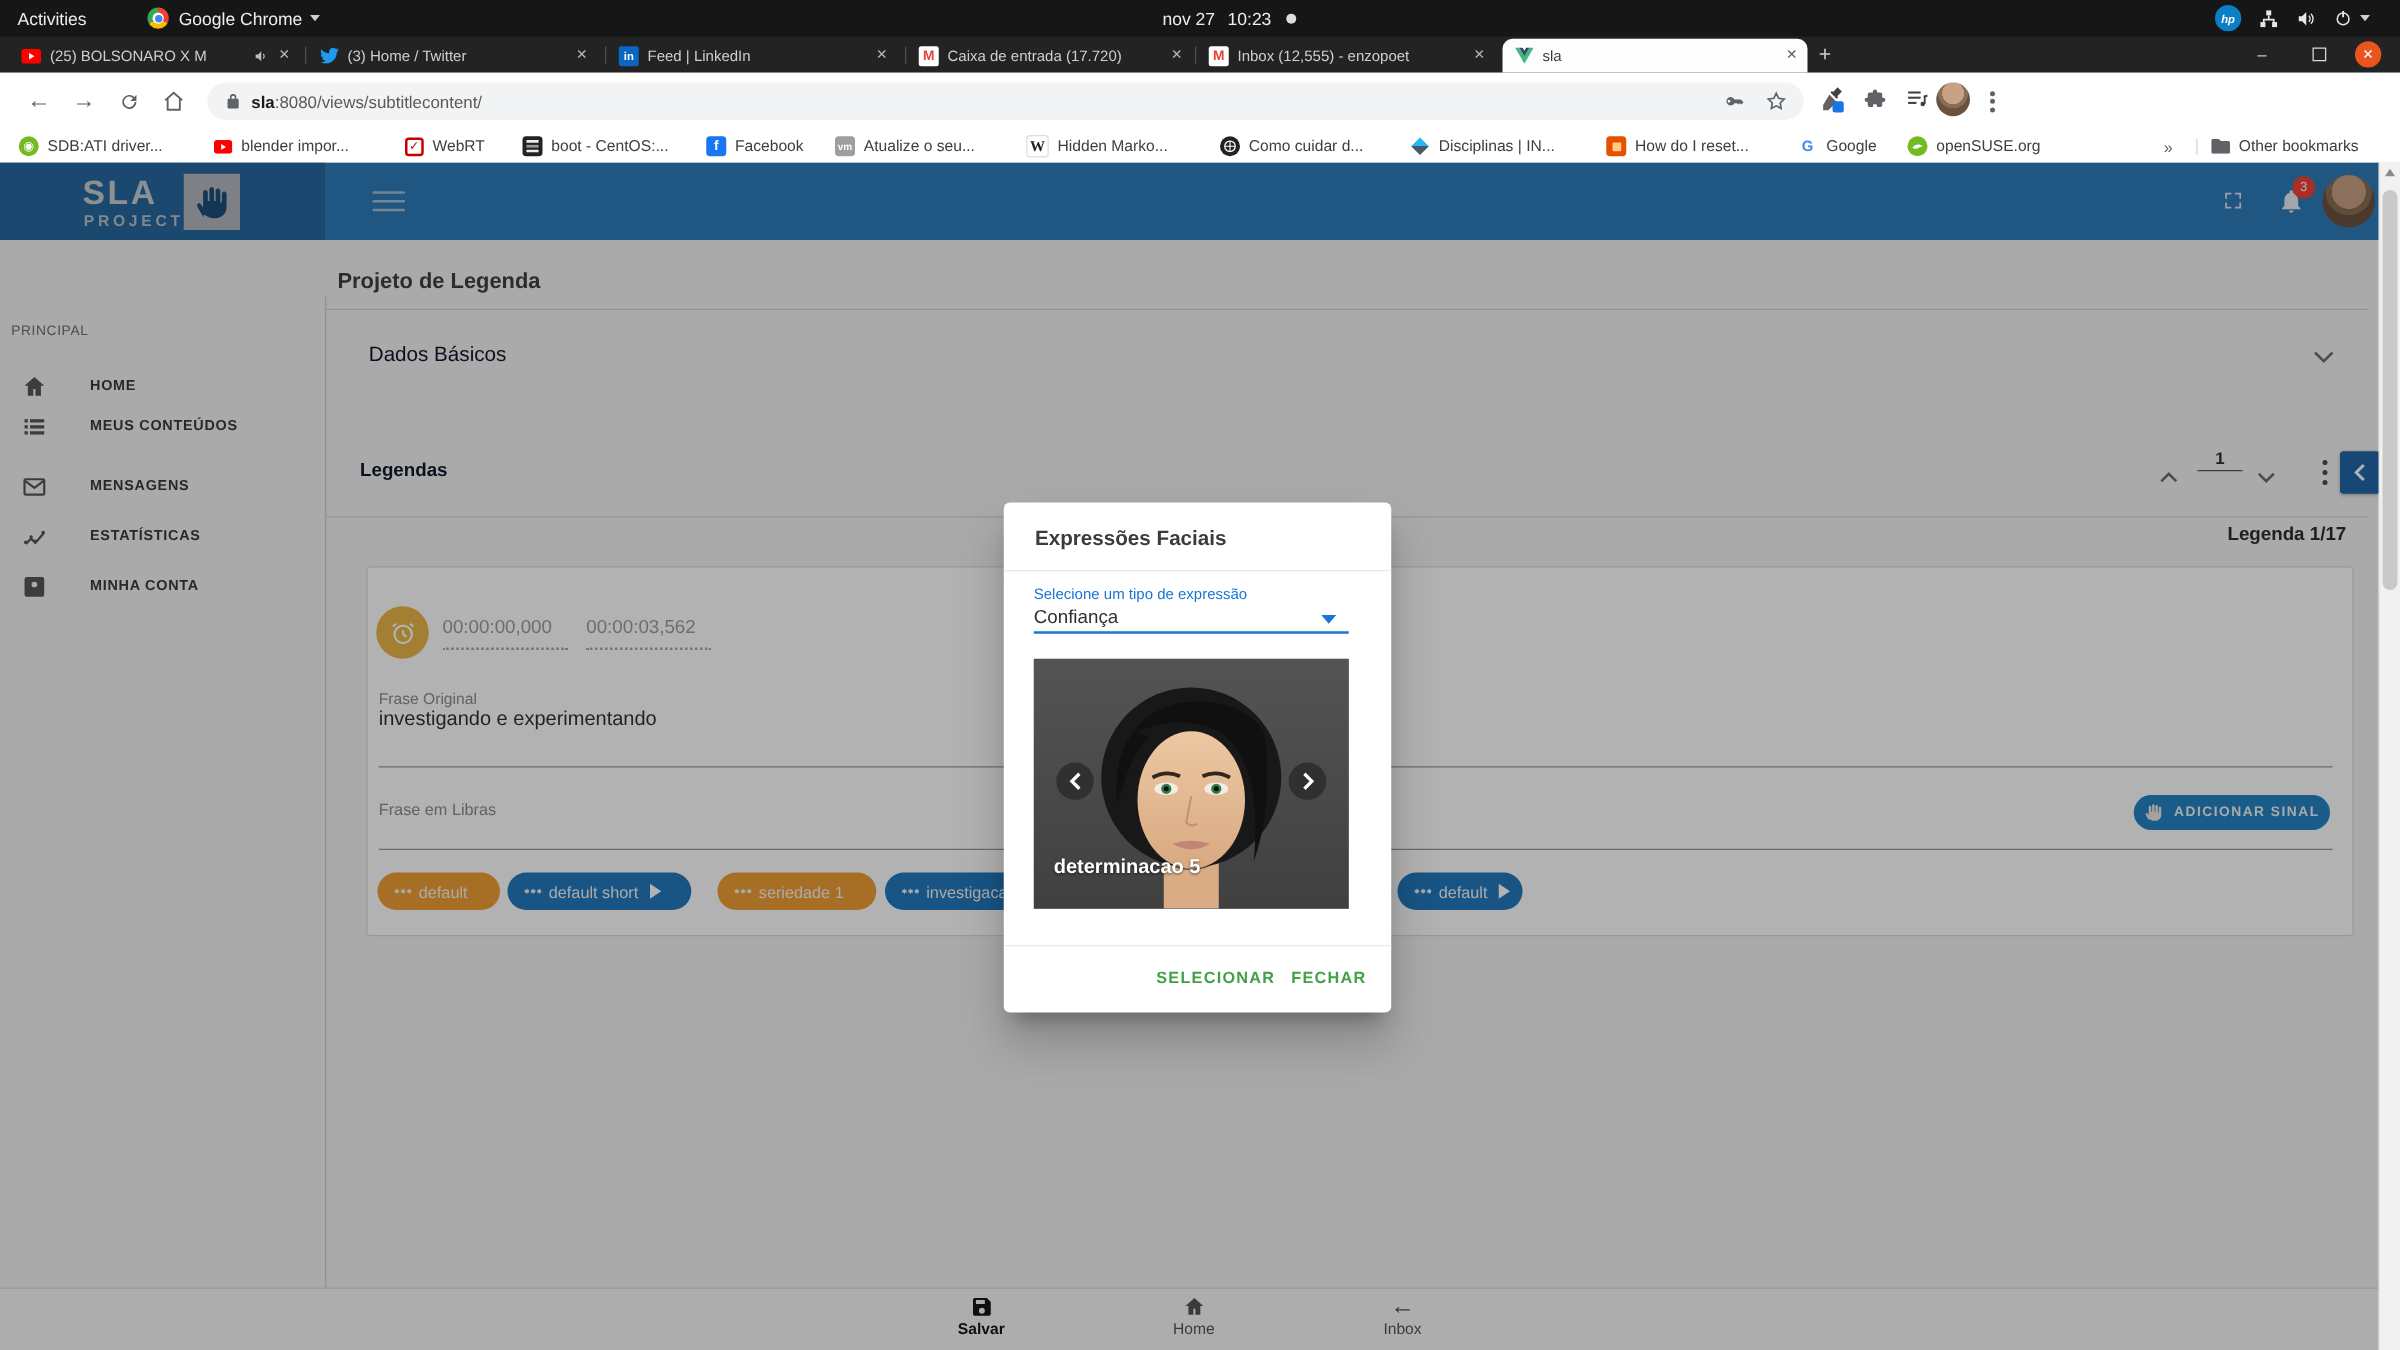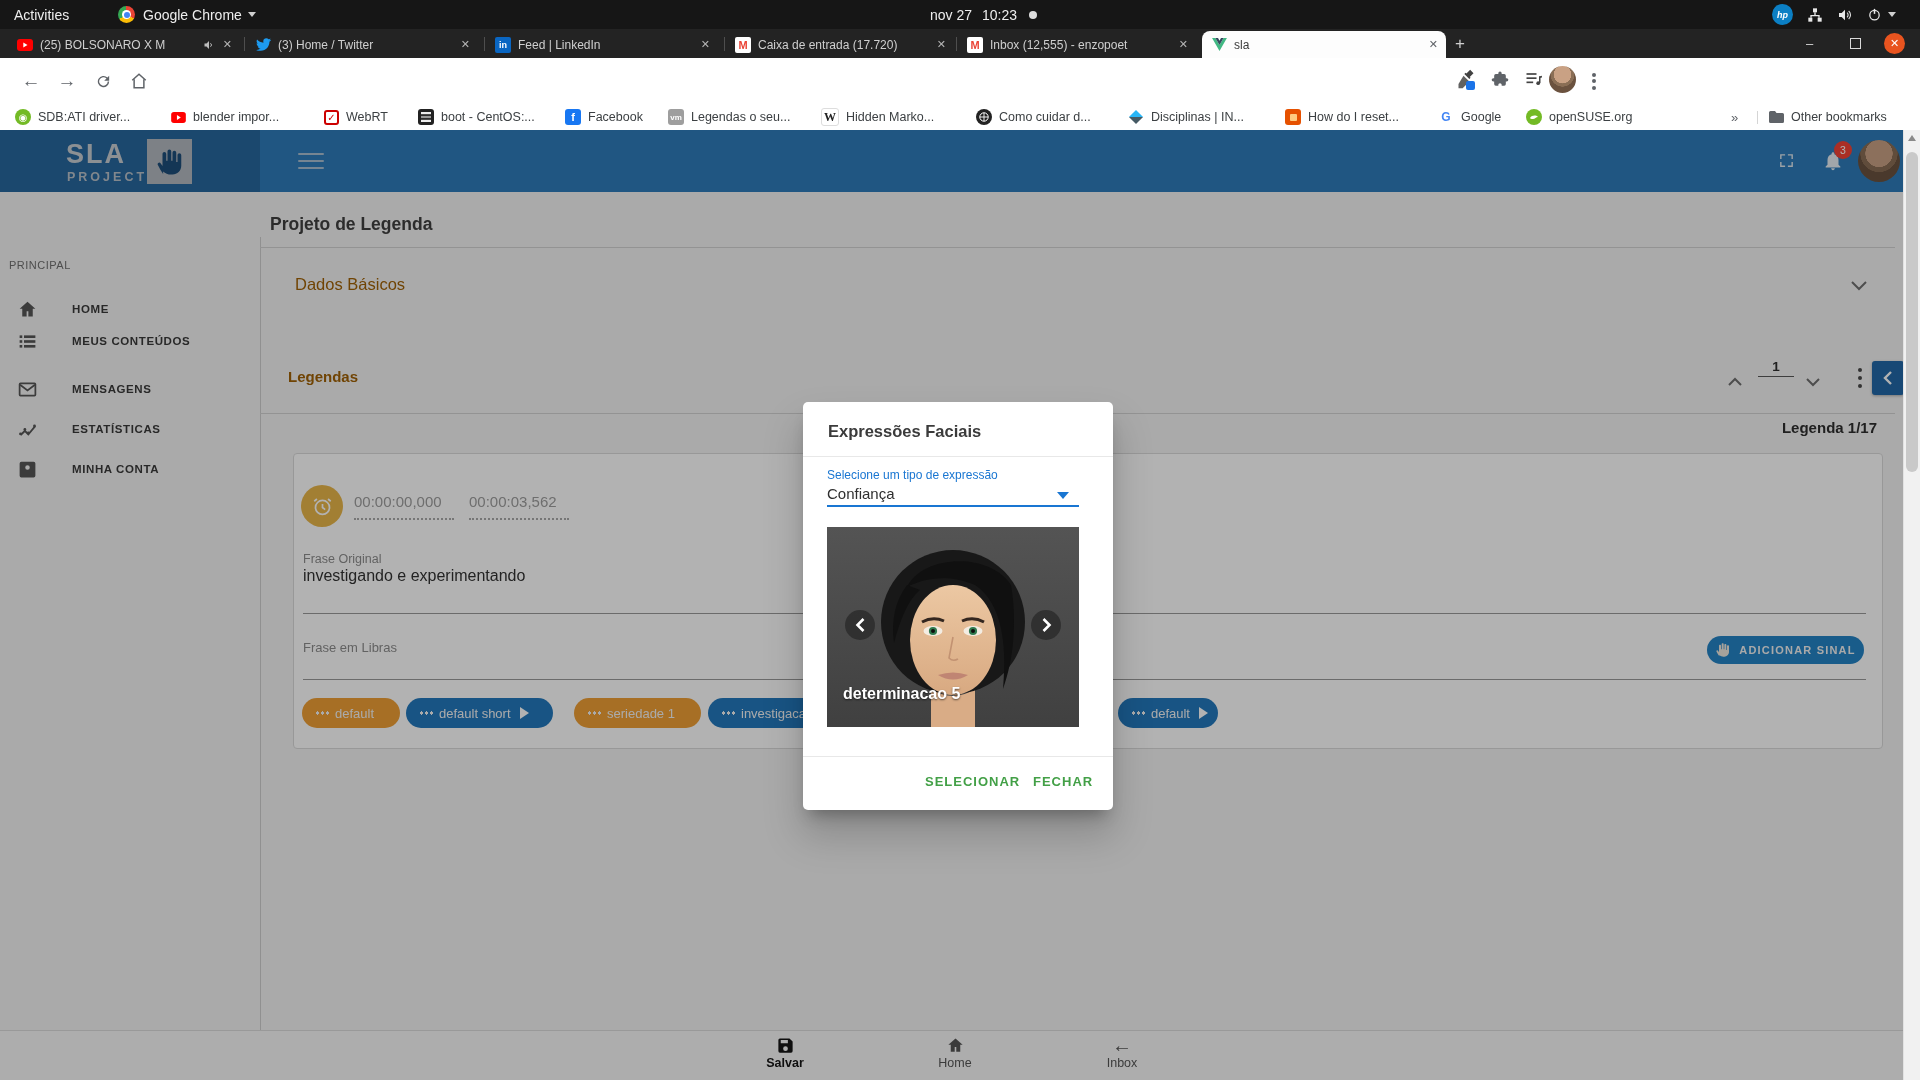--- a/index.html
+++ b/index.html
@@ -53,21 +53,21 @@
   
   #sidebar{left:0;top:62px;width:260px;height:838px;background:#f4f4f4;border-right:1px solid #cfcfcf;margin-top:45px;}
   .sb-label{position:absolute;left:9px;color:#6f6f6f;font-size:11px;letter-spacing:.5px;}
   .sb-item{position:absolute;left:0;width:260px;height:30px;}
   .sb-item .ic{position:absolute;left:17px;top:4px;color:#565656;}
   .sb-item .tx{position:absolute;left:72px;top:8px;font-size:11.5px;font-weight:bold;letter-spacing:.6px;color:#3a3a3a;}
 
   
   .h-div{position:absolute;height:1px;background:#d3d3d3;}
   #pagetitle{left:270px;top:84px;font-size:17.5px;font-weight:bold;color:#404040;}
-  .sect-title{color:#a16207;text-align:center;}
+  .sect-title{color:#0f172a;text-align:center;}
   .chev{stroke:#6f6f6f;stroke-width:2;fill:none;}
   #legendcard{left:293px;top:323px;width:1588px;height:294px;background:#ffffff;border:1px solid #dadada;border-radius:4px;}
   #goldclock{position:absolute;left:7px;top:31px;width:42px;height:42px;border-radius:50%;background:#e9b64a;display:flex;align-items:center;justify-content:center;}
   .tstamp{position:absolute;top:39px;font-size:15px;color:#9e9e9e;}
   .dotline{position:absolute;top:64px;width:100px;border-bottom:2px dotted #a9a9a9;}
   .fld-label{position:absolute;font-size:12.5px;color:#8d8d8d;}
   .fld-value{position:absolute;font-size:16px;color:#333333;}
   .fld-line{position:absolute;height:1px;background:#9a9a9a;left:9px;width:1563px;}
   #addsignal{position:absolute;left:1413px;top:182px;width:157px;height:28px;border-radius:14px;background:#2584c6;display:flex;align-items:center;justify-content:center;color:#f2f2f2;font-size:11px;font-weight:bold;letter-spacing:1.2px;}
   .chip{position:absolute;top:244px;height:30px;border-radius:15px;display:flex;align-items:center;color:#f4f4f4;font-size:13px;white-space:nowrap;}
@@ -229,20 +229,38 @@
       <svg width="17" height="17" viewBox="0 0 24 24" fill="#5f6368">
           <path d="M17.6 6.4A8 8 0 1 0 20 12h-2.1a6 6 0 1 1-1.7-4.2L13 11h7V4l-2.4 2.4z"></path>
         </svg>
     </div>
     <div class="navico" style="left:126px;">
       <svg width="18" height="18" viewBox="0 0 24 24" fill="none" stroke="#5f6368" stroke-width="2">
           <path d="M3 11l9-8 9 8"></path>
           <path d="M5.5 9.5V21h13V9.5"></path>
         </svg>
     </div>
+    <div id="urlpill">
+      <span style="margin-left:14px;">
+        <svg width="13" height="14" viewBox="0 0 20 22" fill="#5f6368">
+            <path d="M6 8V6a4 4 0 0 1 8 0v2h1.5a1.5 1.5 0 0 1 1.5 1.5v9a1.5 1.5 0 0 1-1.5 1.5h-11A1.5 1.5 0 0 1 3 18.5v-9A1.5 1.5 0 0 1 4.5 8H6zm2 0h4V6a2 2 0 0 0-4 0v2z"></path>
+          </svg>
+      </span>
+      <span class="url"><b>sla</b><span>:8080/views/subtitlecontent/</span></span>
+      <span style="position:absolute;left:1212px;">
+        <svg width="18" height="18" viewBox="0 0 24 24" fill="#5f6368">
+            <path d="M12.7 10a4.5 4.5 0 1 0 0 4h2.8l1.5 1.5L18.5 14l1.5 1.5L22.5 13l-3-3h-6.8zM7 13.5A1.5 1.5 0 1 1 7 10.5a1.5 1.5 0 0 1 0 3z"></path>
+          </svg>
+      </span>
+      <span style="position:absolute;left:1246px;">
+        <svg width="18" height="18" viewBox="0 0 24 24" fill="none" stroke="#5f6368" stroke-width="1.8">
+            <path d="M12 3.5l2.6 5.3 5.9.9-4.3 4.1 1 5.8-5.2-2.7-5.2 2.7 1-5.8L3.5 9.7l5.9-.9z"></path>
+          </svg>
+      </span>
+    </div>
     <div class="ext-ico" style="left:1456px;">
       <svg width="20" height="20" viewBox="0 0 24 24" fill="#424242">
           <path d="M19 3l2 2-4.5 4.5 1 1-1.5 1.5-6-6L11.5 4.5l1 1L17 1z"></path>
           <path d="M9 8l7 7-8 8H3v-5z" fill="#616161"></path>
         </svg>
       <span style="position:absolute;left:10px;top:12px;width:9px;height:9px;background:#1a73e8;border-radius:2px;"></span>
     </div>
     <div class="ext-ico" style="left:1490px;">
       <svg width="20" height="20" viewBox="0 0 24 24" fill="#5f6368">
           <path d="M20 11h-1V8a2 2 0 0 0-2-2h-3V5a2 2 0 1 0-4 0v1H7a2 2 0 0 0-2 2v3H4a2 2 0 1 0 0 4h1v3a2 2 0 0 0 2 2h3v-1a2 2 0 1 1 4 0v1h3a2 2 0 0 0 2-2v-3h1a2 2 0 1 0 0-4z"></path>
@@ -293,21 +311,21 @@
           </svg>
         </span>
         <span>boot - CentOS:...</span>
       </div>
     <div class="bk" style="left:565px;">
         <span class="bkico" style="background:#1877f2;color:#fff;font-size:11px;">f</span>
         <span>Facebook</span>
       </div>
     <div class="bk" style="left:668px;">
         <span class="bkico" style="background:#9e9e9e;color:#fff;font-size:8px;">vm</span>
-        <span>Legendas o seu...</span>
+        <span>Atualize o seu...</span>
       </div>
     <div class="bk" style="left:821px;">
         <span class="bkico" style="background:#fff;border:1px solid #ddd;color:#222;font-family:'Liberation Serif',serif;font-size:12px;">W</span>
         <span>Hidden Marko...</span>
       </div>
     <div class="bk" style="left:976px;">
         <span class="bkico" style="background:#222;border-radius:50%;">
           <svg width="10" height="10" viewBox="0 0 10 10">
             <circle cx="5" cy="5" r="4.2" fill="none" stroke="#fff" stroke-width="1"></circle>
             <path d="M5 .8v8.4M.8 5h8.4" stroke="#fff" stroke-width=".9"></path>

